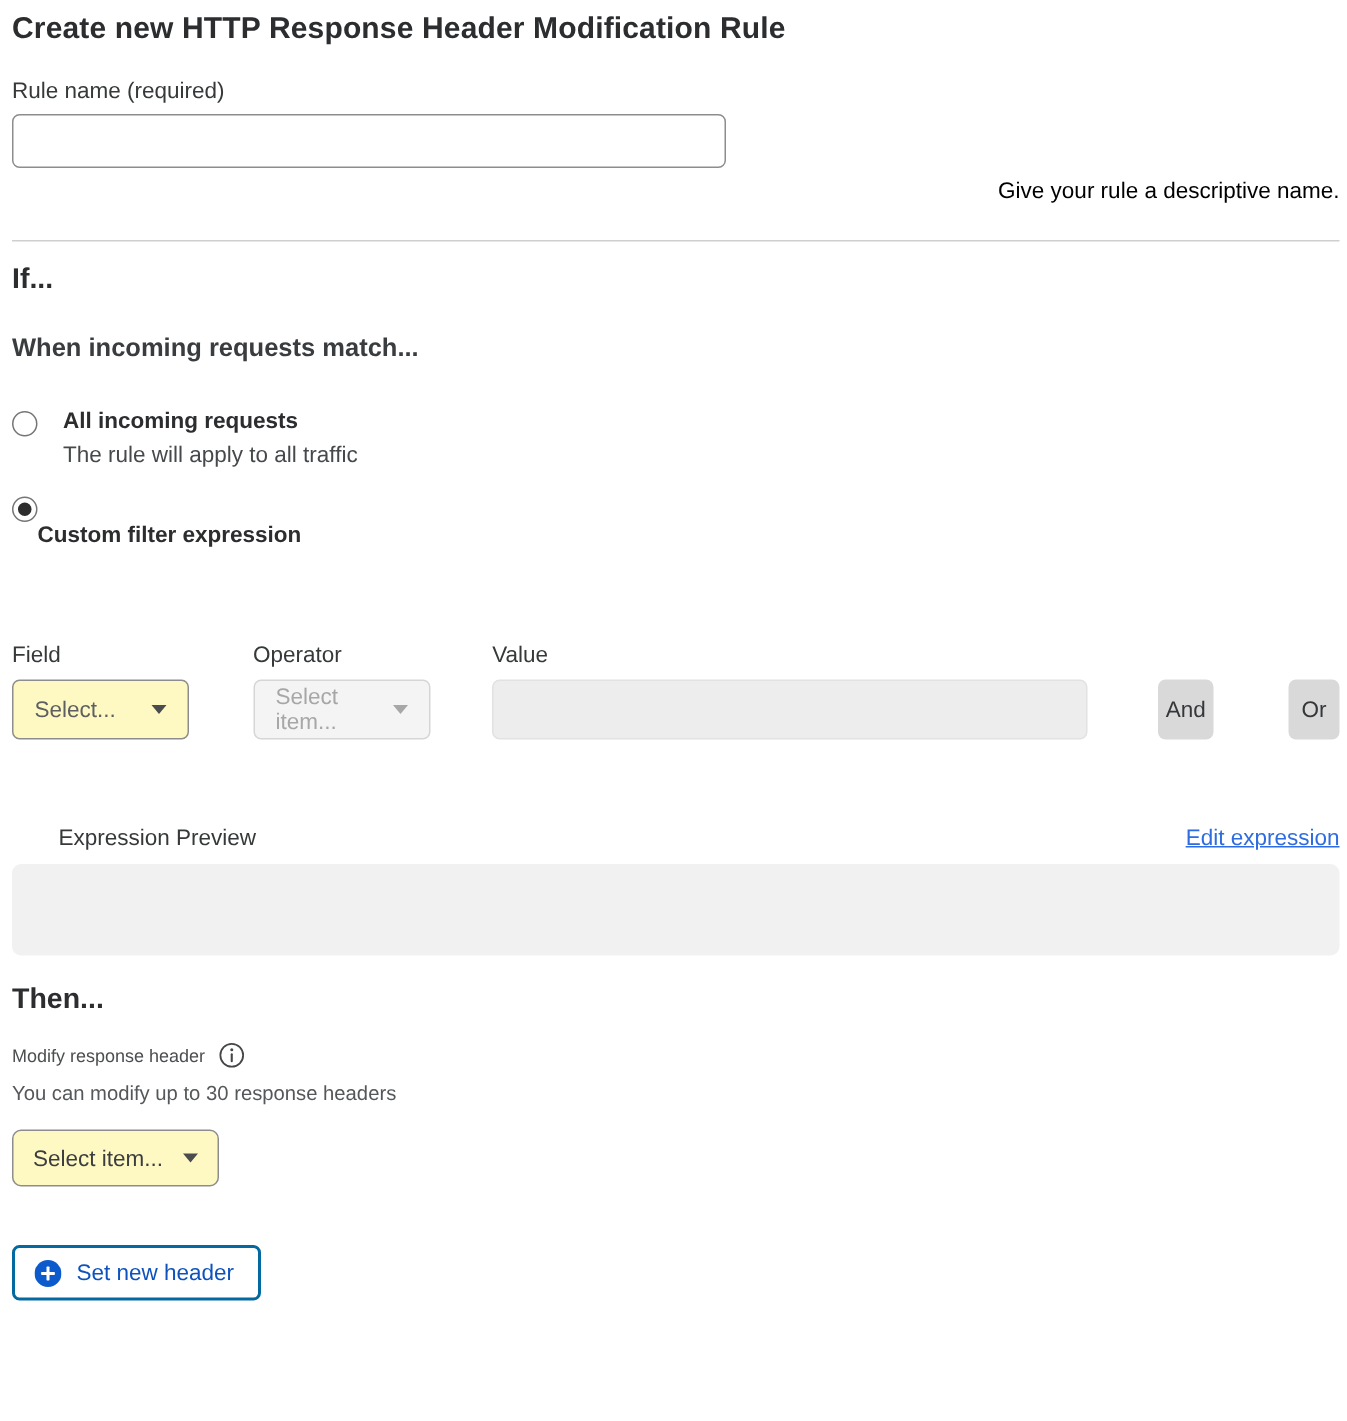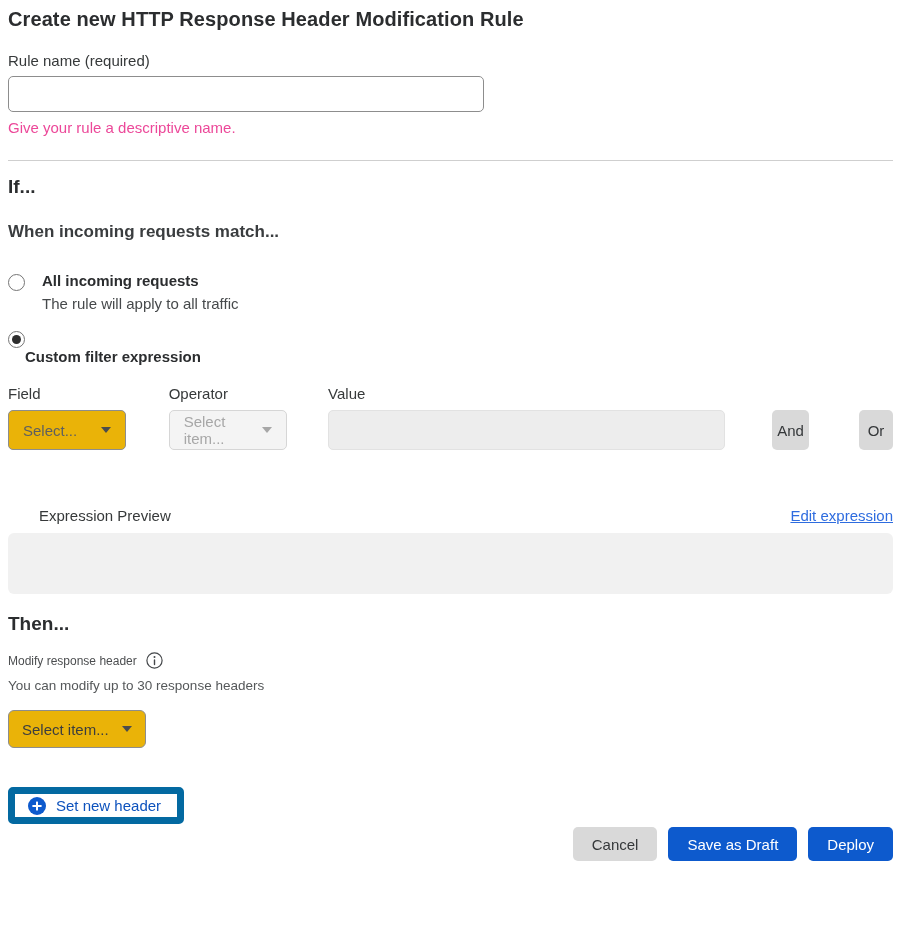--- a/index.html
+++ b/index.html
@@ -36,21 +36,22 @@
     font-family: inherit;
     font-size: 15px;
     padding: 0 10px;
     color: #2b2d2f;
     background: #fff;
     outline: none;
   }
   .help-text {
     margin-top: 7px;
     font-size: 15px;
-    color: #ec4899;
+    color: #000000;
+    text-align: right;
   }
 
   .divider {
     border: none;
     border-top: 1px solid #cfcfcf;
     margin-top: 24px;
     width: 885px;
   }
 
   .section-heading {
@@ -99,38 +100,38 @@
     color: #2b2d2f;
   }
   .radio-desc {
     margin-top: 6px;
     font-size: 15px;
     color: #46494b;
   }
 
   .builder-row {
     display: flex;
-    margin-top: 20px;
+    margin-top: 63px;
     align-items: flex-end;
     gap: 32px;
   }
   .builder-col .col-label {
     font-size: 15px;
     color: #36393a;
     margin-bottom: 8px;
   }
   .col-field { width: 166px; margin-right: 11px; }
   .col-operator { width: 167px; margin-right: 9px; }
   .col-value { width: 397px; margin-right: 15px; }
 
   .select-box {
     height: 40px;
     border: 1px solid #8d8d8d;
     border-radius: 5px;
-    background: #eab308;
+    background: #fef9c3;
     display: flex;
     align-items: center;
     justify-content: space-between;
     padding: 0 14px;
     font-size: 15px;
     color: #5d5f61;
     cursor: pointer;
   }
   .select-box .caret {
     width: 0; height: 0;
@@ -219,21 +220,21 @@
     border-radius: 6px;
     color: #3b3d3f;
     padding: 0 13px;
   }
 
   .set-header-btn {
     margin-top: 39px;
     height: 37px;
     padding: 0 16px 0 13px;
     background: #fff;
-    border: 7px solid #0369a1;
+    border: 2px solid #0369a1;
     border-radius: 5px;
     display: inline-flex;
     align-items: center;
     gap: 10px;
     font-family: inherit;
     font-size: 15px;
     color: #0d52bd;
     cursor: pointer;
   }
 
@@ -341,20 +342,15 @@
       <span style="display:inline-flex">
         <svg width="18" height="18" viewBox="0 0 18 18">
           <circle cx="9" cy="9" r="9" fill="#0d5acd"></circle>
           <rect x="4.4" y="8" width="9.2" height="2" rx="0.5" fill="#ffffff"></rect>
           <rect x="8" y="4.4" width="2" height="9.2" rx="0.5" fill="#ffffff"></rect>
         </svg>
       </span>
       <span>Set new header</span>
     </button>
 
-    <div class="footer-actions">
-      <button class="btn btn-gray">Cancel</button>
-      <button class="btn btn-blue">Save as Draft</button>
-      <button class="btn btn-blue">Deploy</button>
-    </div>
 
   </div>
 </div>
 
 </body></html>

